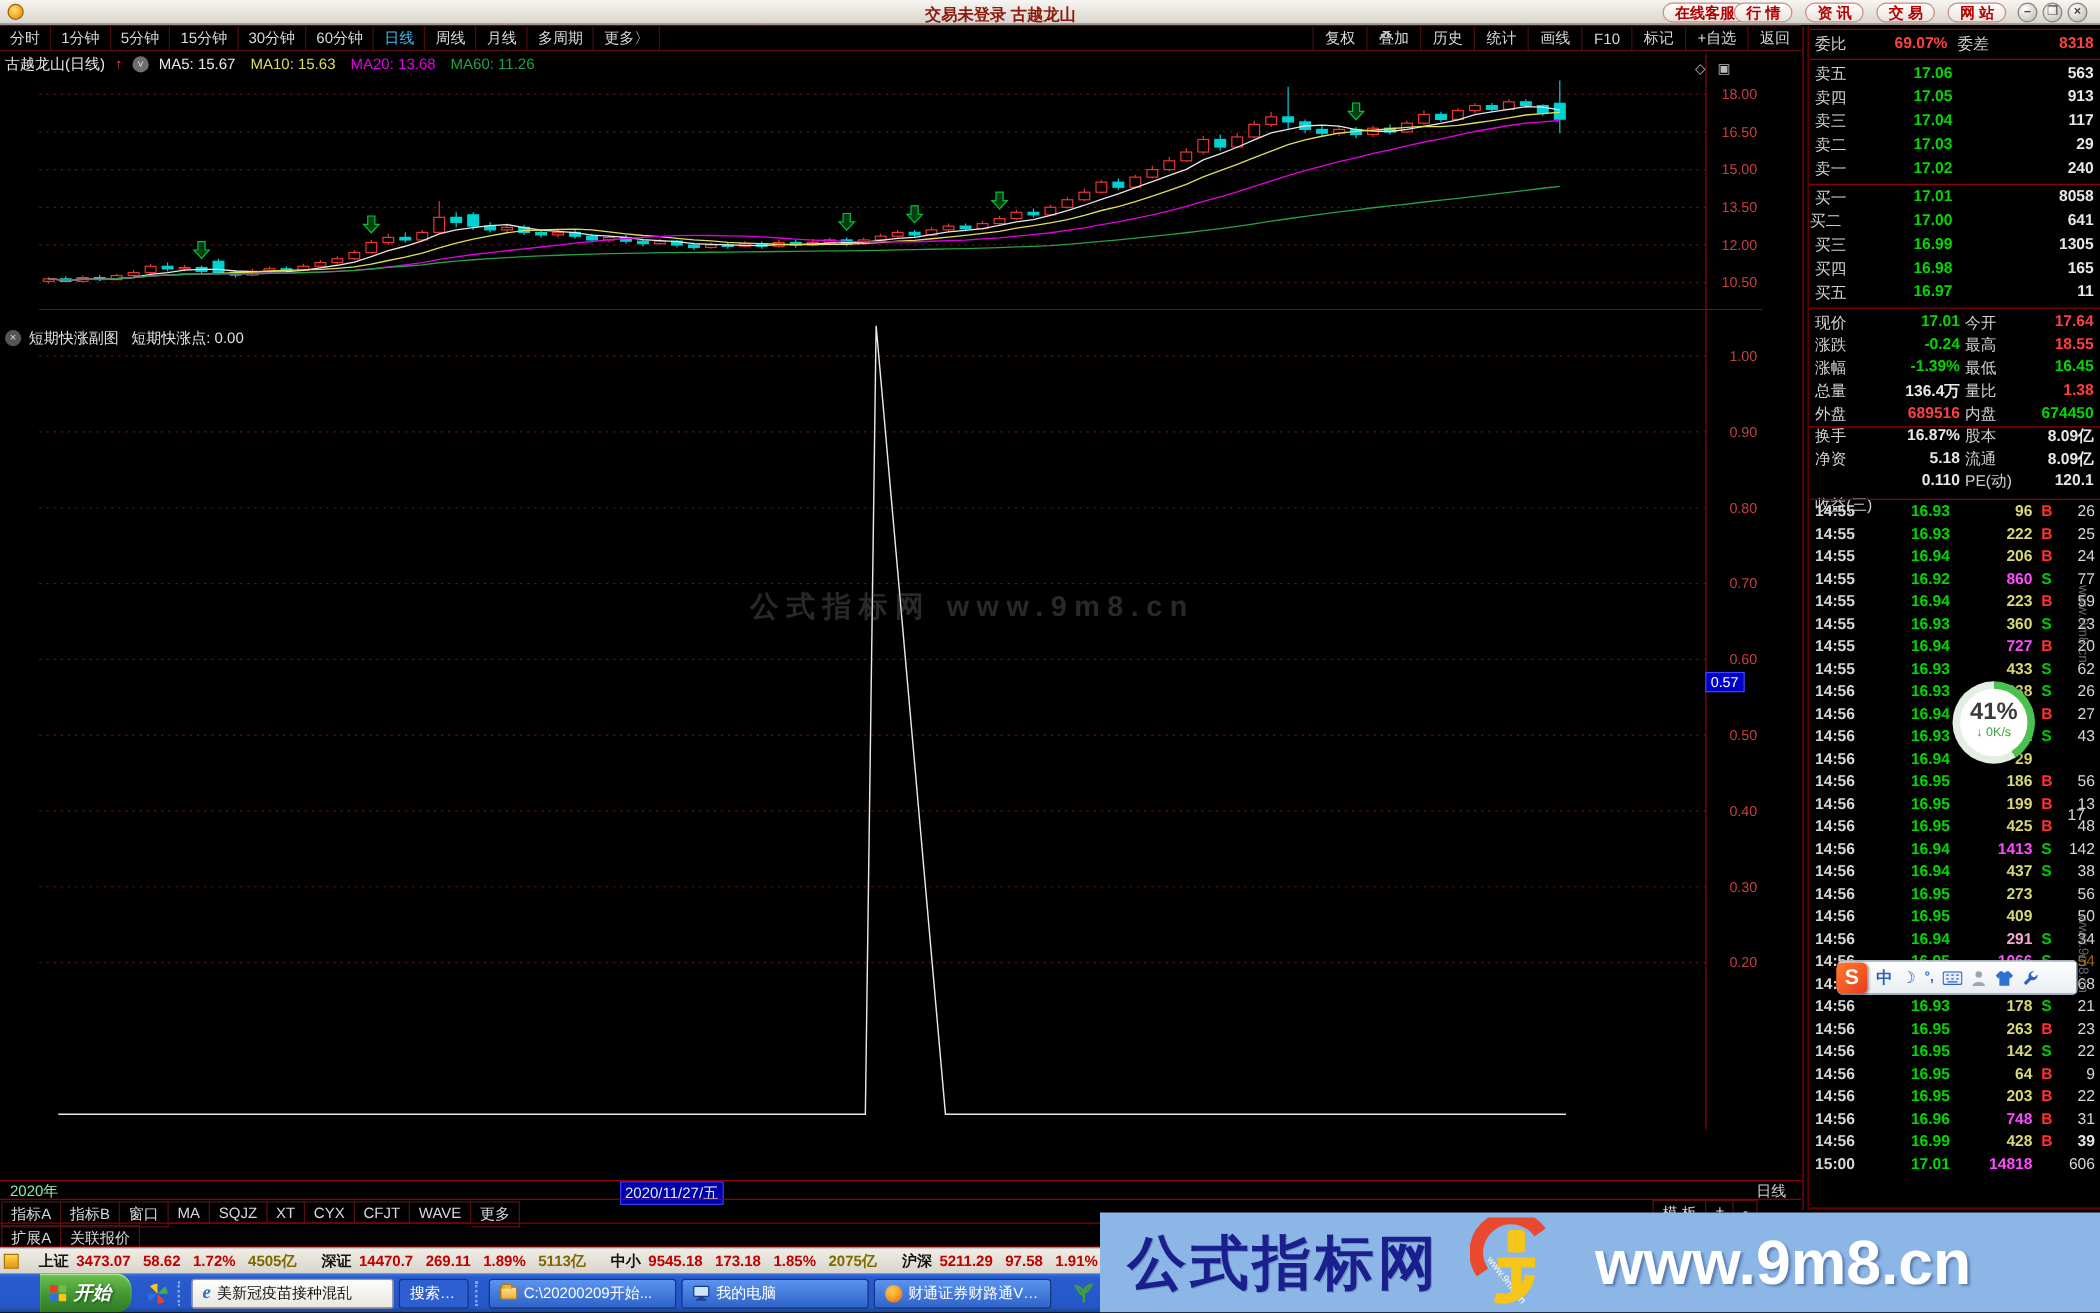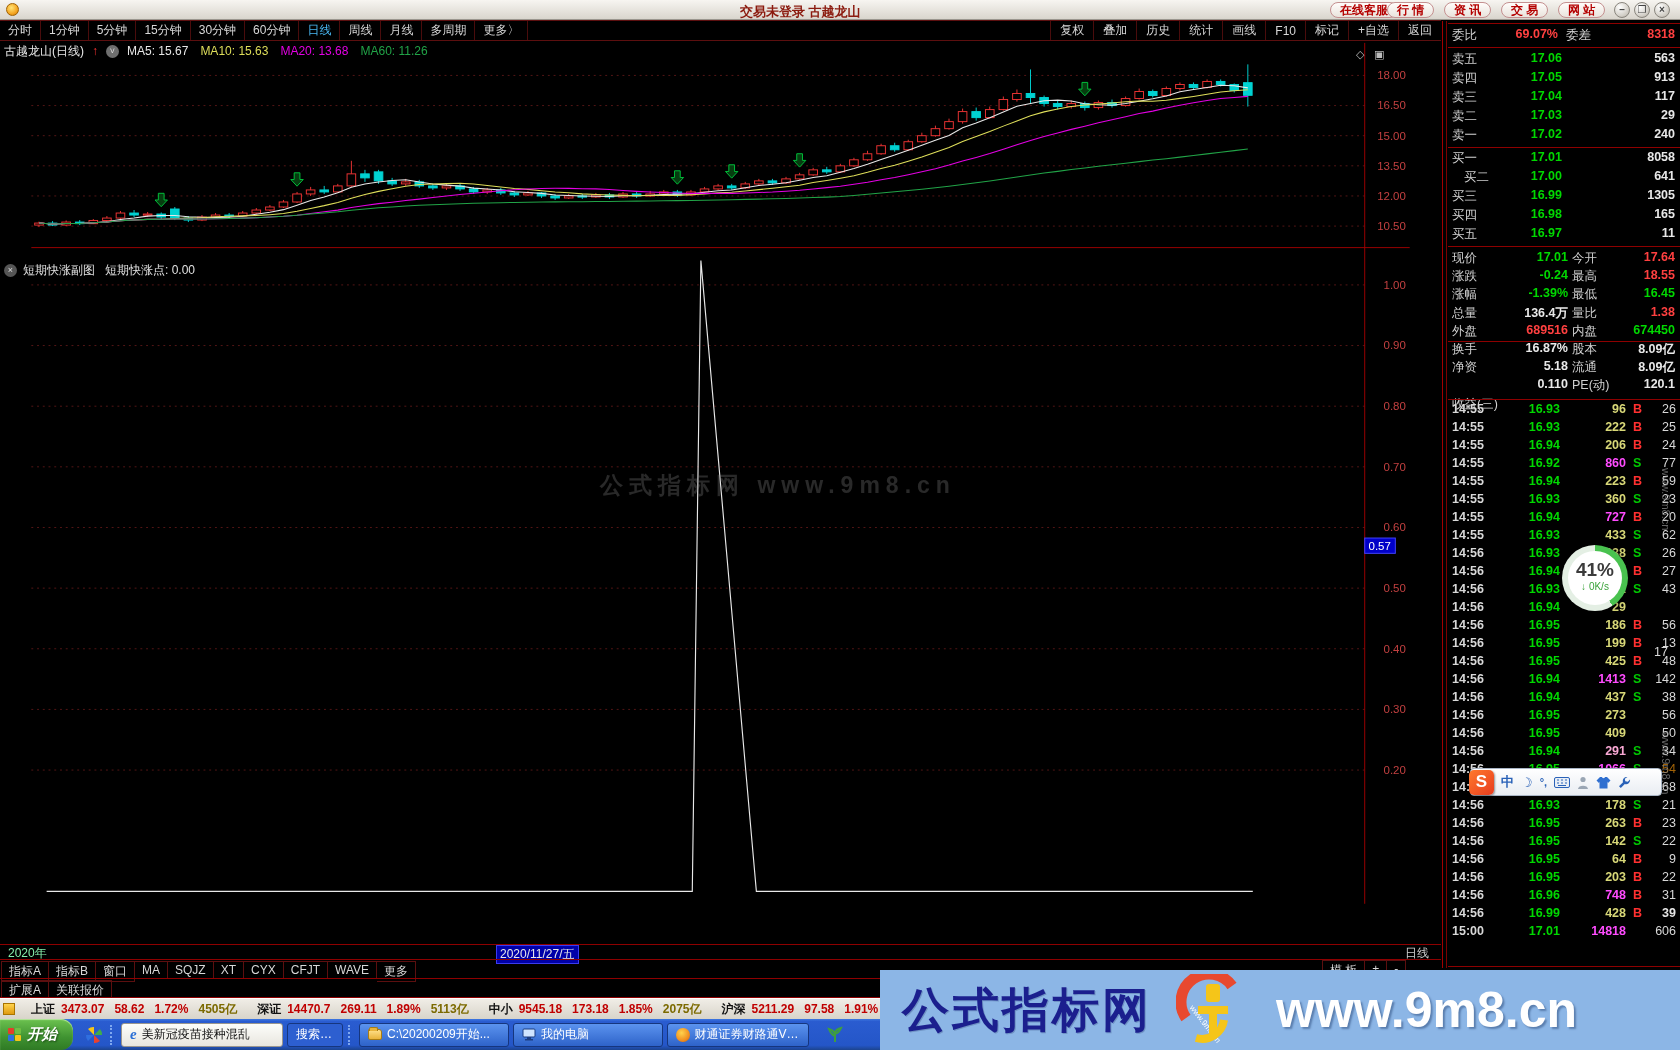--- a/index.html
+++ b/index.html
@@ -51,21 +51,21 @@
   
   #statusbar{position:absolute;left:0;top:998px;width:1680px;height:21px;
     background:linear-gradient(#f0ede6,#d8d4ca);border-top:1px solid #fff;display:flex;align-items:center;
     color:#111;font-size:12px;font-weight:bold;}
   .idxname{color:#111;margin:0 6px 0 16px;}
   .idxv{color:#c00000;margin-right:10px;}
   .idxamt{color:#7c6a00;margin-right:4px;}
   #sb-icon{width:12px;height:12px;margin-left:3px;background:linear-gradient(#ffd34d,#e09b10);border:1px solid #a97400;}
   
   #taskbar{position:absolute;left:0;top:1019px;width:1680px;height:31px;
-    background:linear-gradient(#3d77e0 0%,#2a5cd0 8%,#2456c8 85%,#1c448f 100%);display:flex;align-items:center;}
+    background:linear-gradient(#3d77e0 0%,#2a5cd0 8%,#2456c8 85%,#1c448f 100%);display:flex;align-items:center;padding-left:32px;}
   #startbtn{height:31px;padding:0 16px 0 8px;border-radius:0 12px 12px 0;
     background:linear-gradient(#6cc24f,#3f9231 60%,#2f7a24);display:flex;align-items:center;gap:5px;
     box-shadow:inset 0 1px 1px #b8e8a0;color:#fff;font-style:italic;font-weight:bold;font-size:15px;text-shadow:1px 1px 2px #1c4d14;}
   .flag{width:14px;height:14px;display:grid;grid-template-columns:6px 6px;grid-template-rows:6px 6px;gap:1px;}
   .flag i{border-radius:1px;}
   .task{height:24px;margin:0 2px;border-radius:3px;border:1px solid #16367e;color:#fff;font-size:12px;
     display:flex;align-items:center;gap:5px;padding:0 8px;background:linear-gradient(#5b93ef,#2e63c9);white-space:nowrap;overflow:hidden;}
   .task.active{background:linear-gradient(#fdfdfa,#e8e6df);color:#111;border-color:#9a968e;}
   .task.searchseg{background:#2d5fd0;}
   .qsep{width:6px;height:20px;border-left:2px dotted #7fa8f0;margin:0 3px;}
@@ -437,21 +437,21 @@
         <span style="right:118px;" class="grn">17.02</span>
         <span style="right:5px;" class="wht">240</span>
       </div>
       <div class="sepl" style="top:126px;"></div>
       <div class="prow" style="top: 129px;">
         <span style="left:4px;" class="lbl">买一</span>
         <span style="right:118px;" class="grn">17.01</span>
         <span style="right:5px;" class="wht">8058</span>
       </div>
       <div class="prow" style="top: 148px;">
-        <span style="left:16px;text-align:right;" class="lbl">买二</span>
+        <span style="left:0;text-align:right;" class="lbl">买二</span>
         <span style="right:118px;" class="grn">17.00</span>
         <span style="right:5px;" class="wht">641</span>
       </div>
       <div class="prow" style="top: 167px;">
         <span style="left:4px;" class="lbl">买三</span>
         <span style="right:118px;" class="grn">16.99</span>
         <span style="right:5px;" class="wht">1305</span>
       </div>
       <div class="prow" style="top: 186px;">
         <span style="left:4px;" class="lbl">买四</span>

